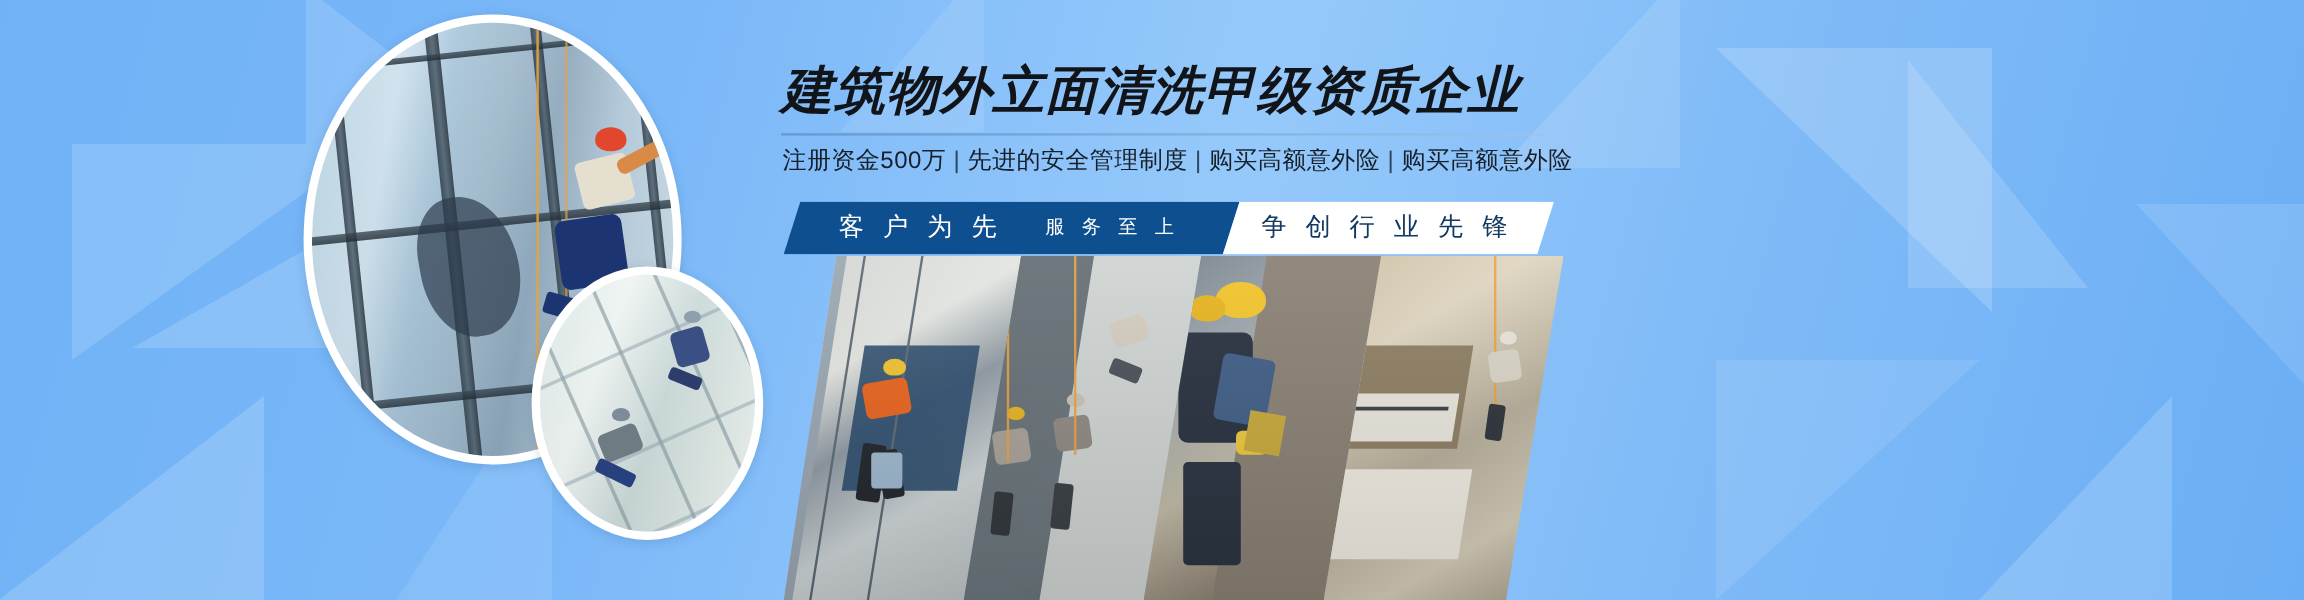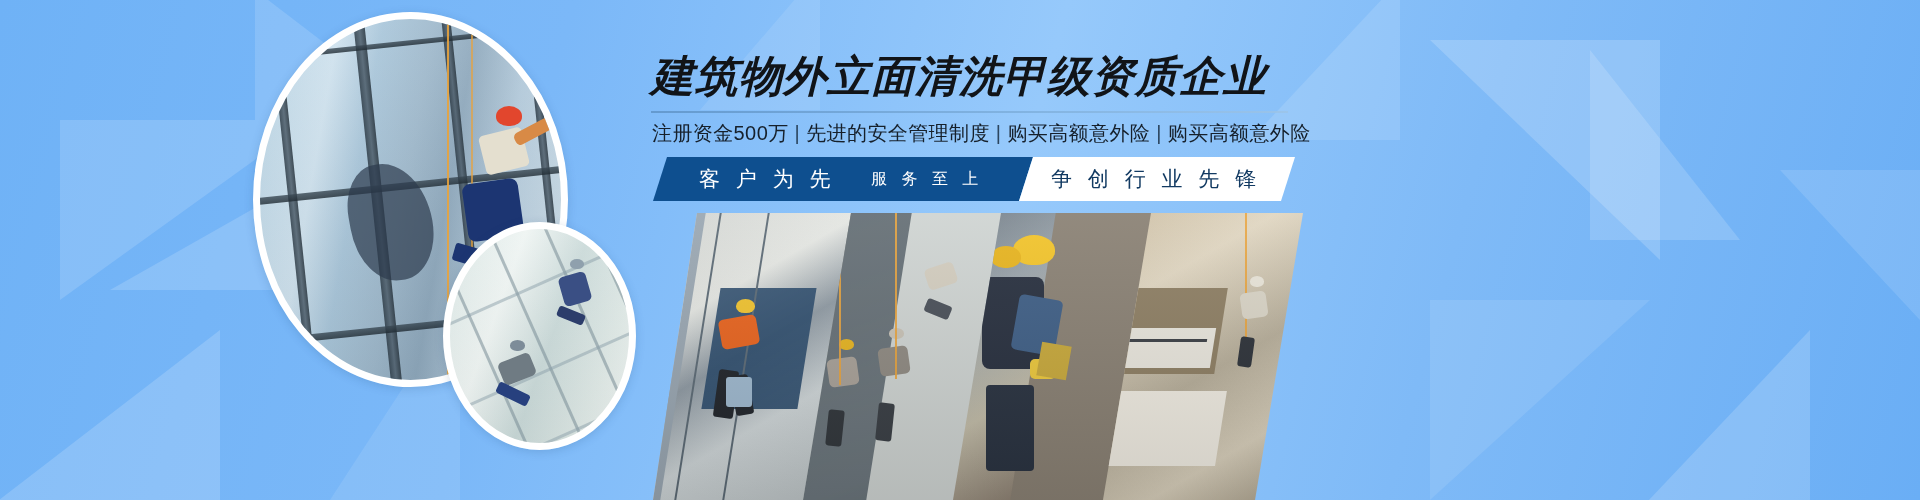--- a/index.html
+++ b/index.html
@@ -72,21 +72,21 @@
     opacity:.85;
   }
   .subline{
     position:absolute;left:652px;top:120px;width:640px;
     font-size:20px;color:#16202b;letter-spacing:.4px;white-space:nowrap;
     font-weight:500;
   }
   .subline .sep{color:#2b4660;margin:0 6px;font-weight:400;}
 
   
-  .slogan{position:absolute;left:653px;top:157px;width:640px;height:44px;}
+  .slogan{position:absolute;left:653px;top:168px;width:640px;height:44px;}
   .slogan .blue{
     position:absolute;left:0;top:0;width:380px;height:44px;
     background:#0e4f8f;
     clip-path:polygon(14px 0,380px 0,366px 44px,0 44px);
   }
   .slogan .white{
     position:absolute;left:366px;top:0;width:276px;height:44px;
     background:#ffffff;
     clip-path:polygon(14px 0,276px 0,262px 44px,0 44px);
   }

